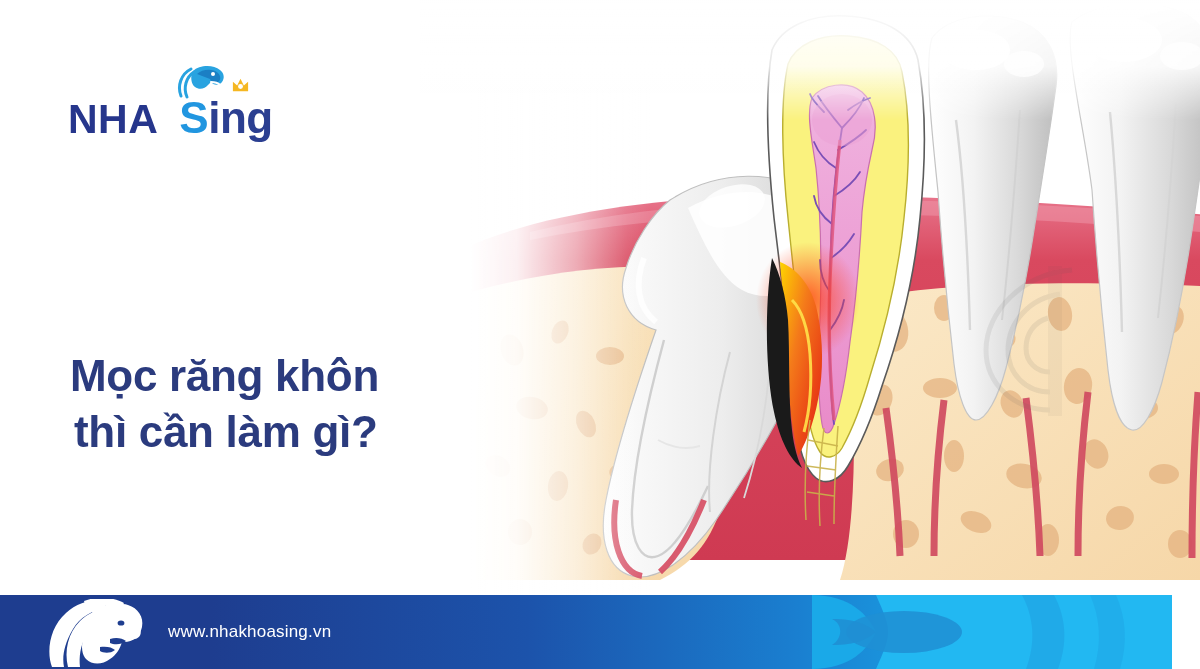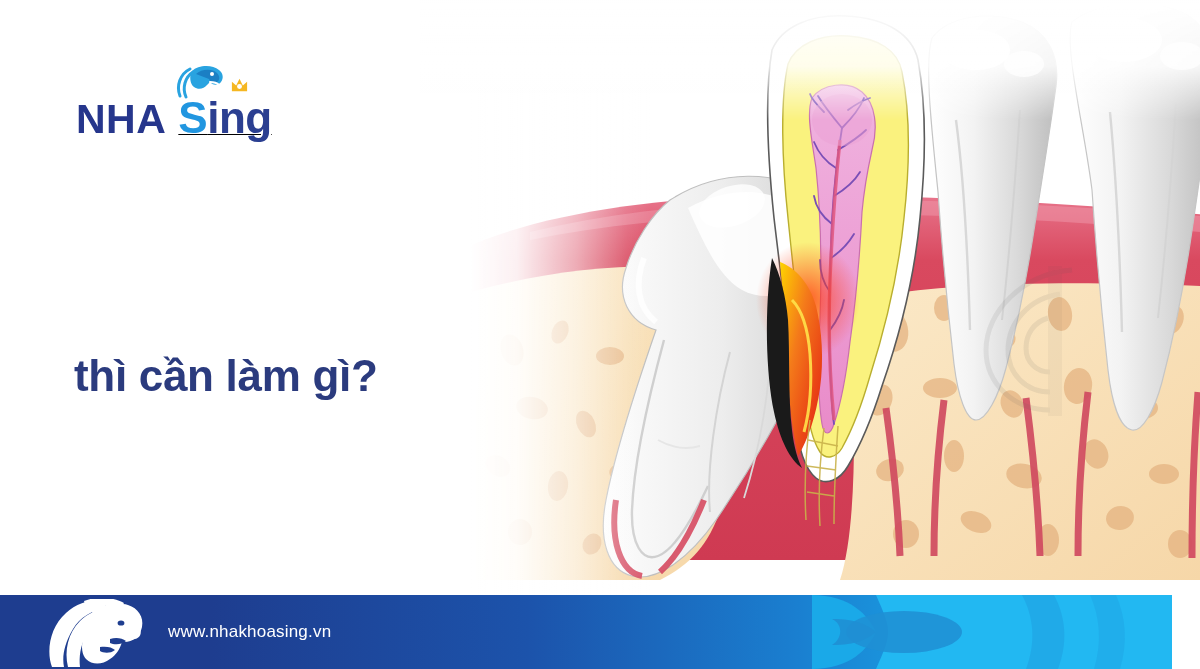--- a/index.html
+++ b/index.html
@@ -5,23 +5,23 @@
   * { margin:0; padding:0; box-sizing:border-box; }
   html,body { width:1200px; height:669px; overflow:hidden; }
   body {
     font-family:"Liberation Sans", sans-serif;
     background:#ffffff;
     position:relative;
   }
   .banner { position:absolute; inset:0; background:#ffffff; overflow:hidden; }
 
   
-  .logo { position:absolute; left:76px; top:78px; height:62px; display:flex; align-items:flex-end;justify-content:center; }
+  .logo { position:absolute; left:68px; top:78px; height:62px; display:flex; align-items:flex-end;justify-content:center; }
   .logo-word { font-size:41px; font-weight:bold; letter-spacing:0.5px; color:#26368c; line-height:1; font-family:"Liberation Sans", sans-serif; }
-  .logo-sing-wrap { position:relative; display:inline-block; margin-left:1px;text-decoration:underline; }
+  .logo-sing-wrap { position:relative; display:inline-block; margin-left:10px; }
   .logo-sing { font-size:44px; font-weight:bold; color:#2b3f91; line-height:1; letter-spacing:-0.5px; }
   .logo-s { color:#2196e0; }
   .logo-merlion { position:absolute; left:-4px; top:-34px; width:52px; height:40px; }
   .logo-crown { position:absolute; left:52px; top:-20px; width:19px; height:19px; }
 
   
   .headline { position:absolute; left:70px; top:348px; width:380px; }
   .headline-line { font-size:44px; font-weight:bold; color:#2b3b7e; line-height:1.28; letter-spacing:-0.3px; white-space:nowrap; }
   .headline-line.l2 { padding-left:4px; }
 
@@ -76,20 +76,21 @@
       
       <svg class="logo-crown" viewBox="0 0 20 20" aria-hidden="true">
         <path d="M2 16 L2 6 L6.5 10 L10 3 L13.5 10 L18 6 L18 16 Z" fill="#f5b722"></path>
         <circle cx="10" cy="11" r="2.6" fill="#ffffff"></circle>
       </svg>
       <span class="logo-sing"><span class="logo-s">S</span><span>ing</span></span>
     </span>
   </div>
 
   <div class="headline">
+    <div class="headline-line">Mọc răng khôn</div>
     <div class="headline-line l2">thì cần làm gì?</div>
   </div>
 
   <div class="illo">
     <svg viewBox="0 0 780 600" preserveAspectRatio="none" aria-hidden="true">
       <defs>
         <linearGradient id="gumG" x1="0" y1="0" x2="0" y2="1">
           <stop offset="0%" stop-color="#e8758c"></stop>
           <stop offset="18%" stop-color="#d9495f"></stop>
           <stop offset="100%" stop-color="#cf3a52"></stop>

